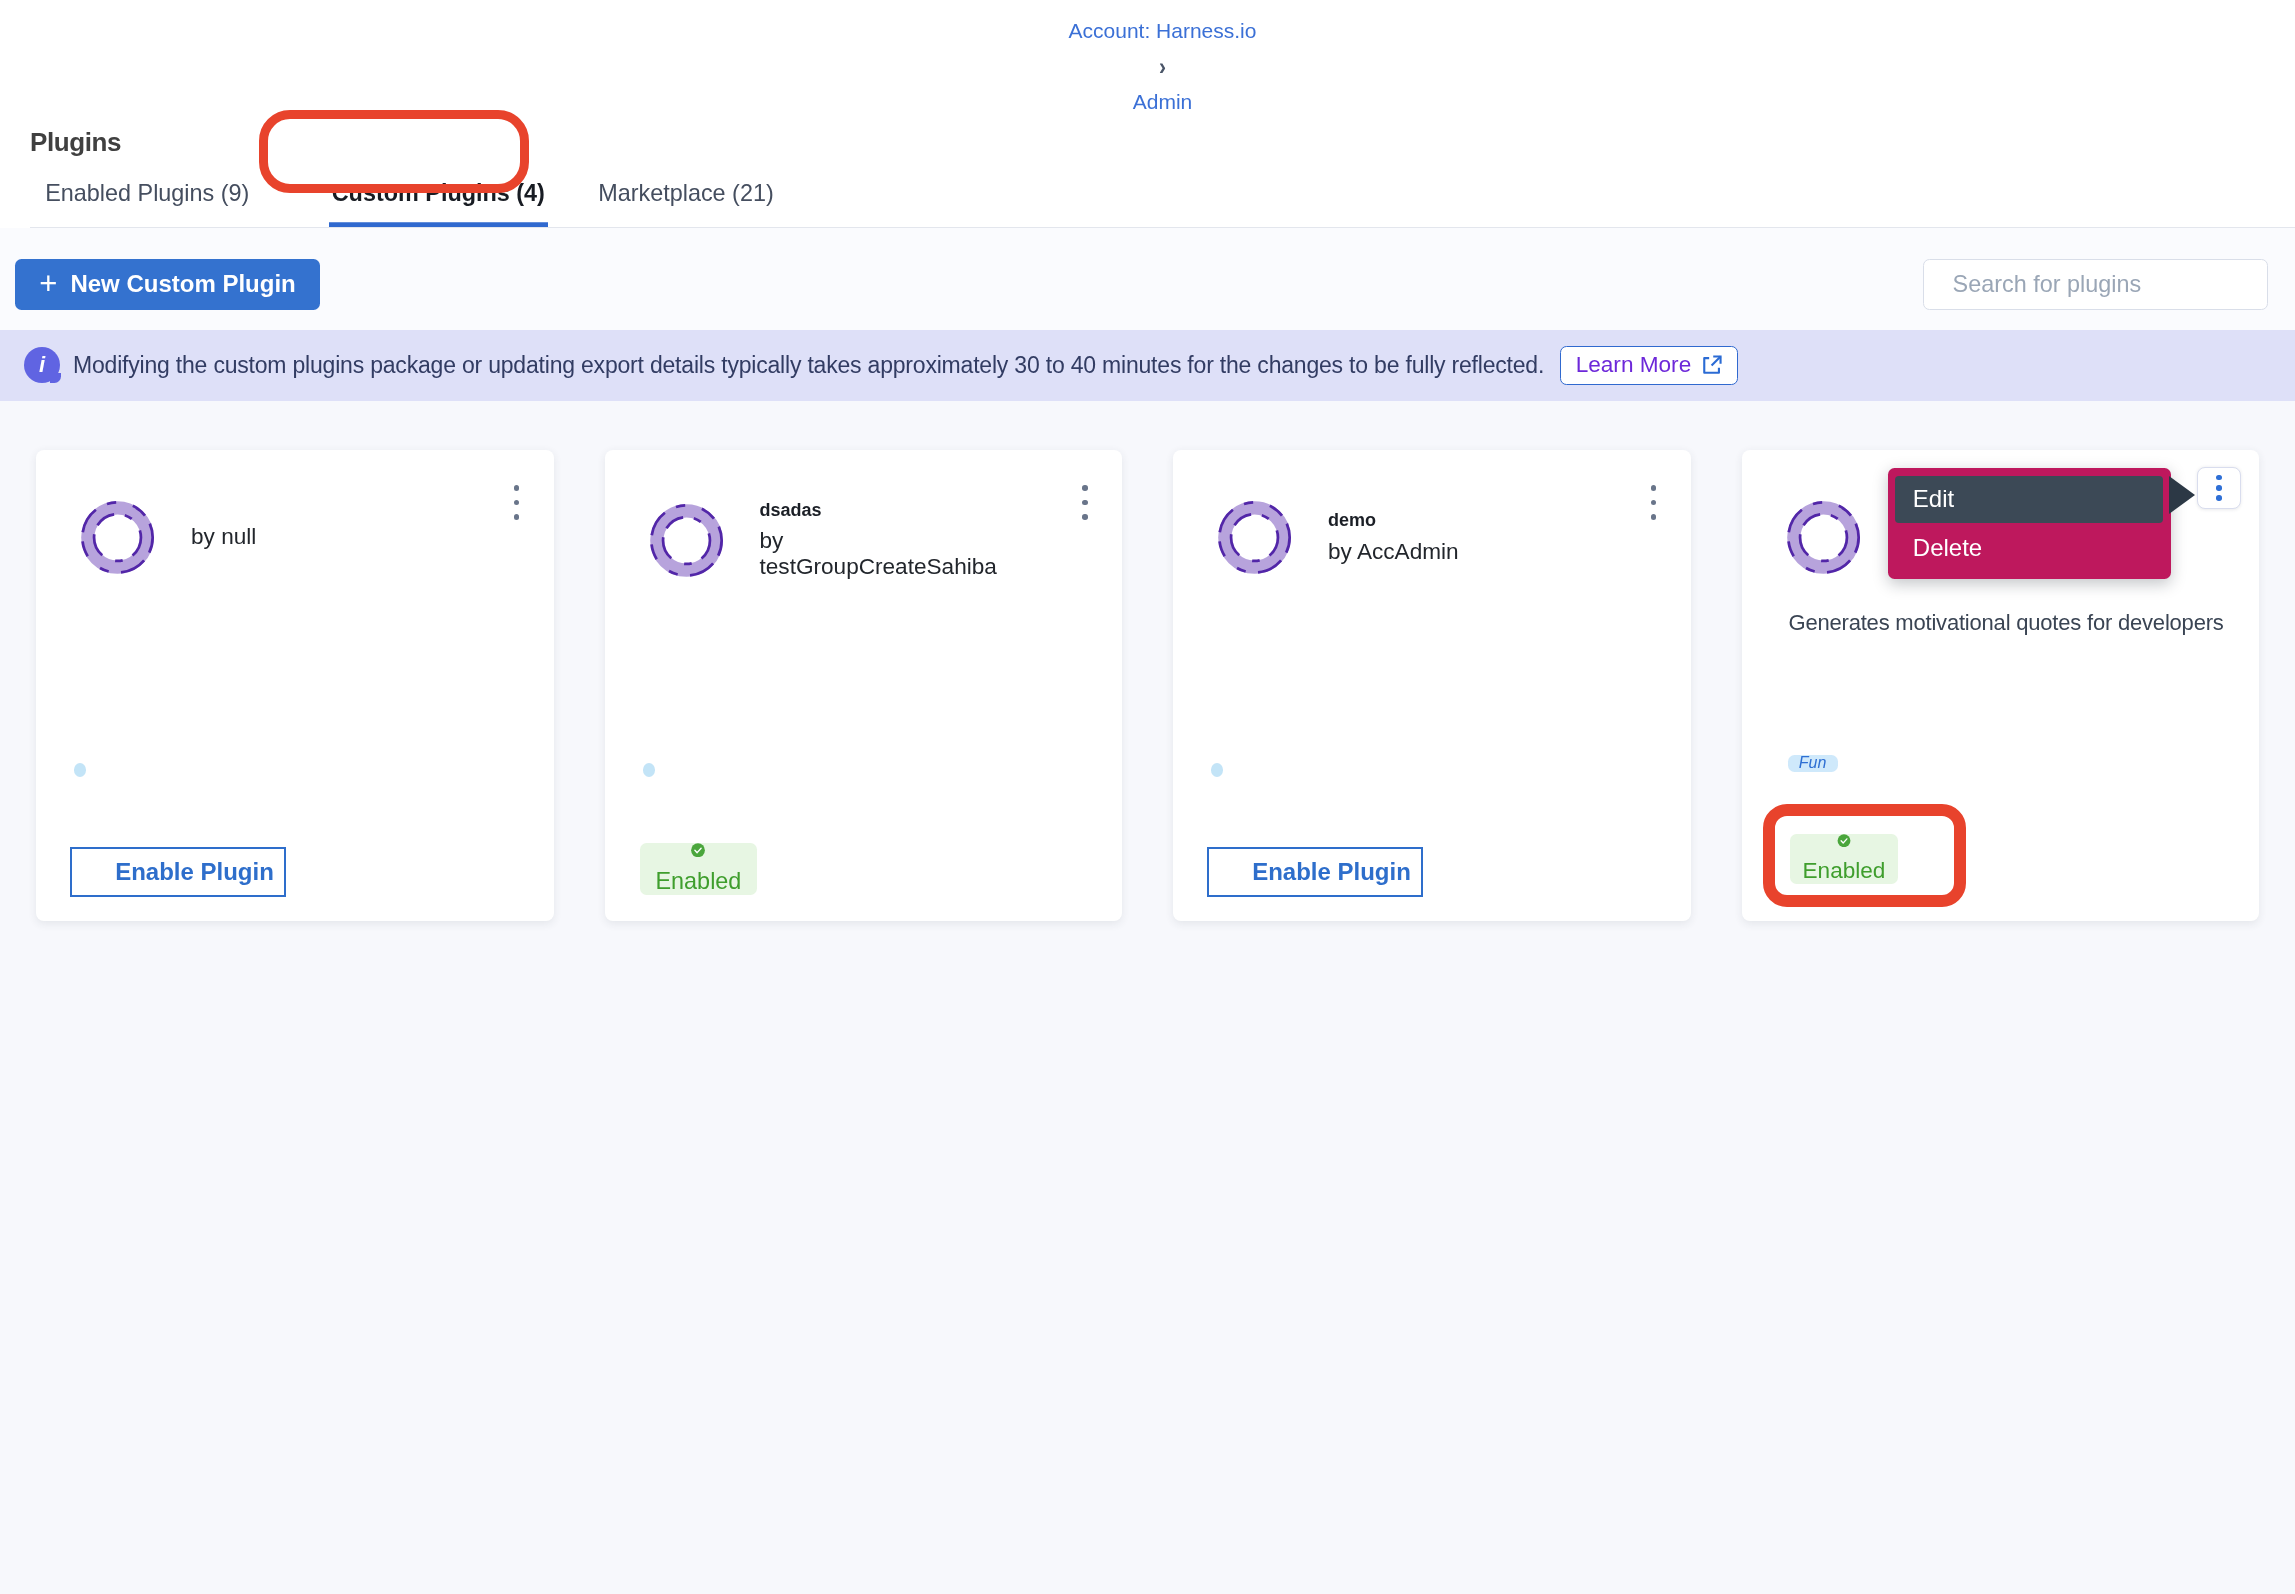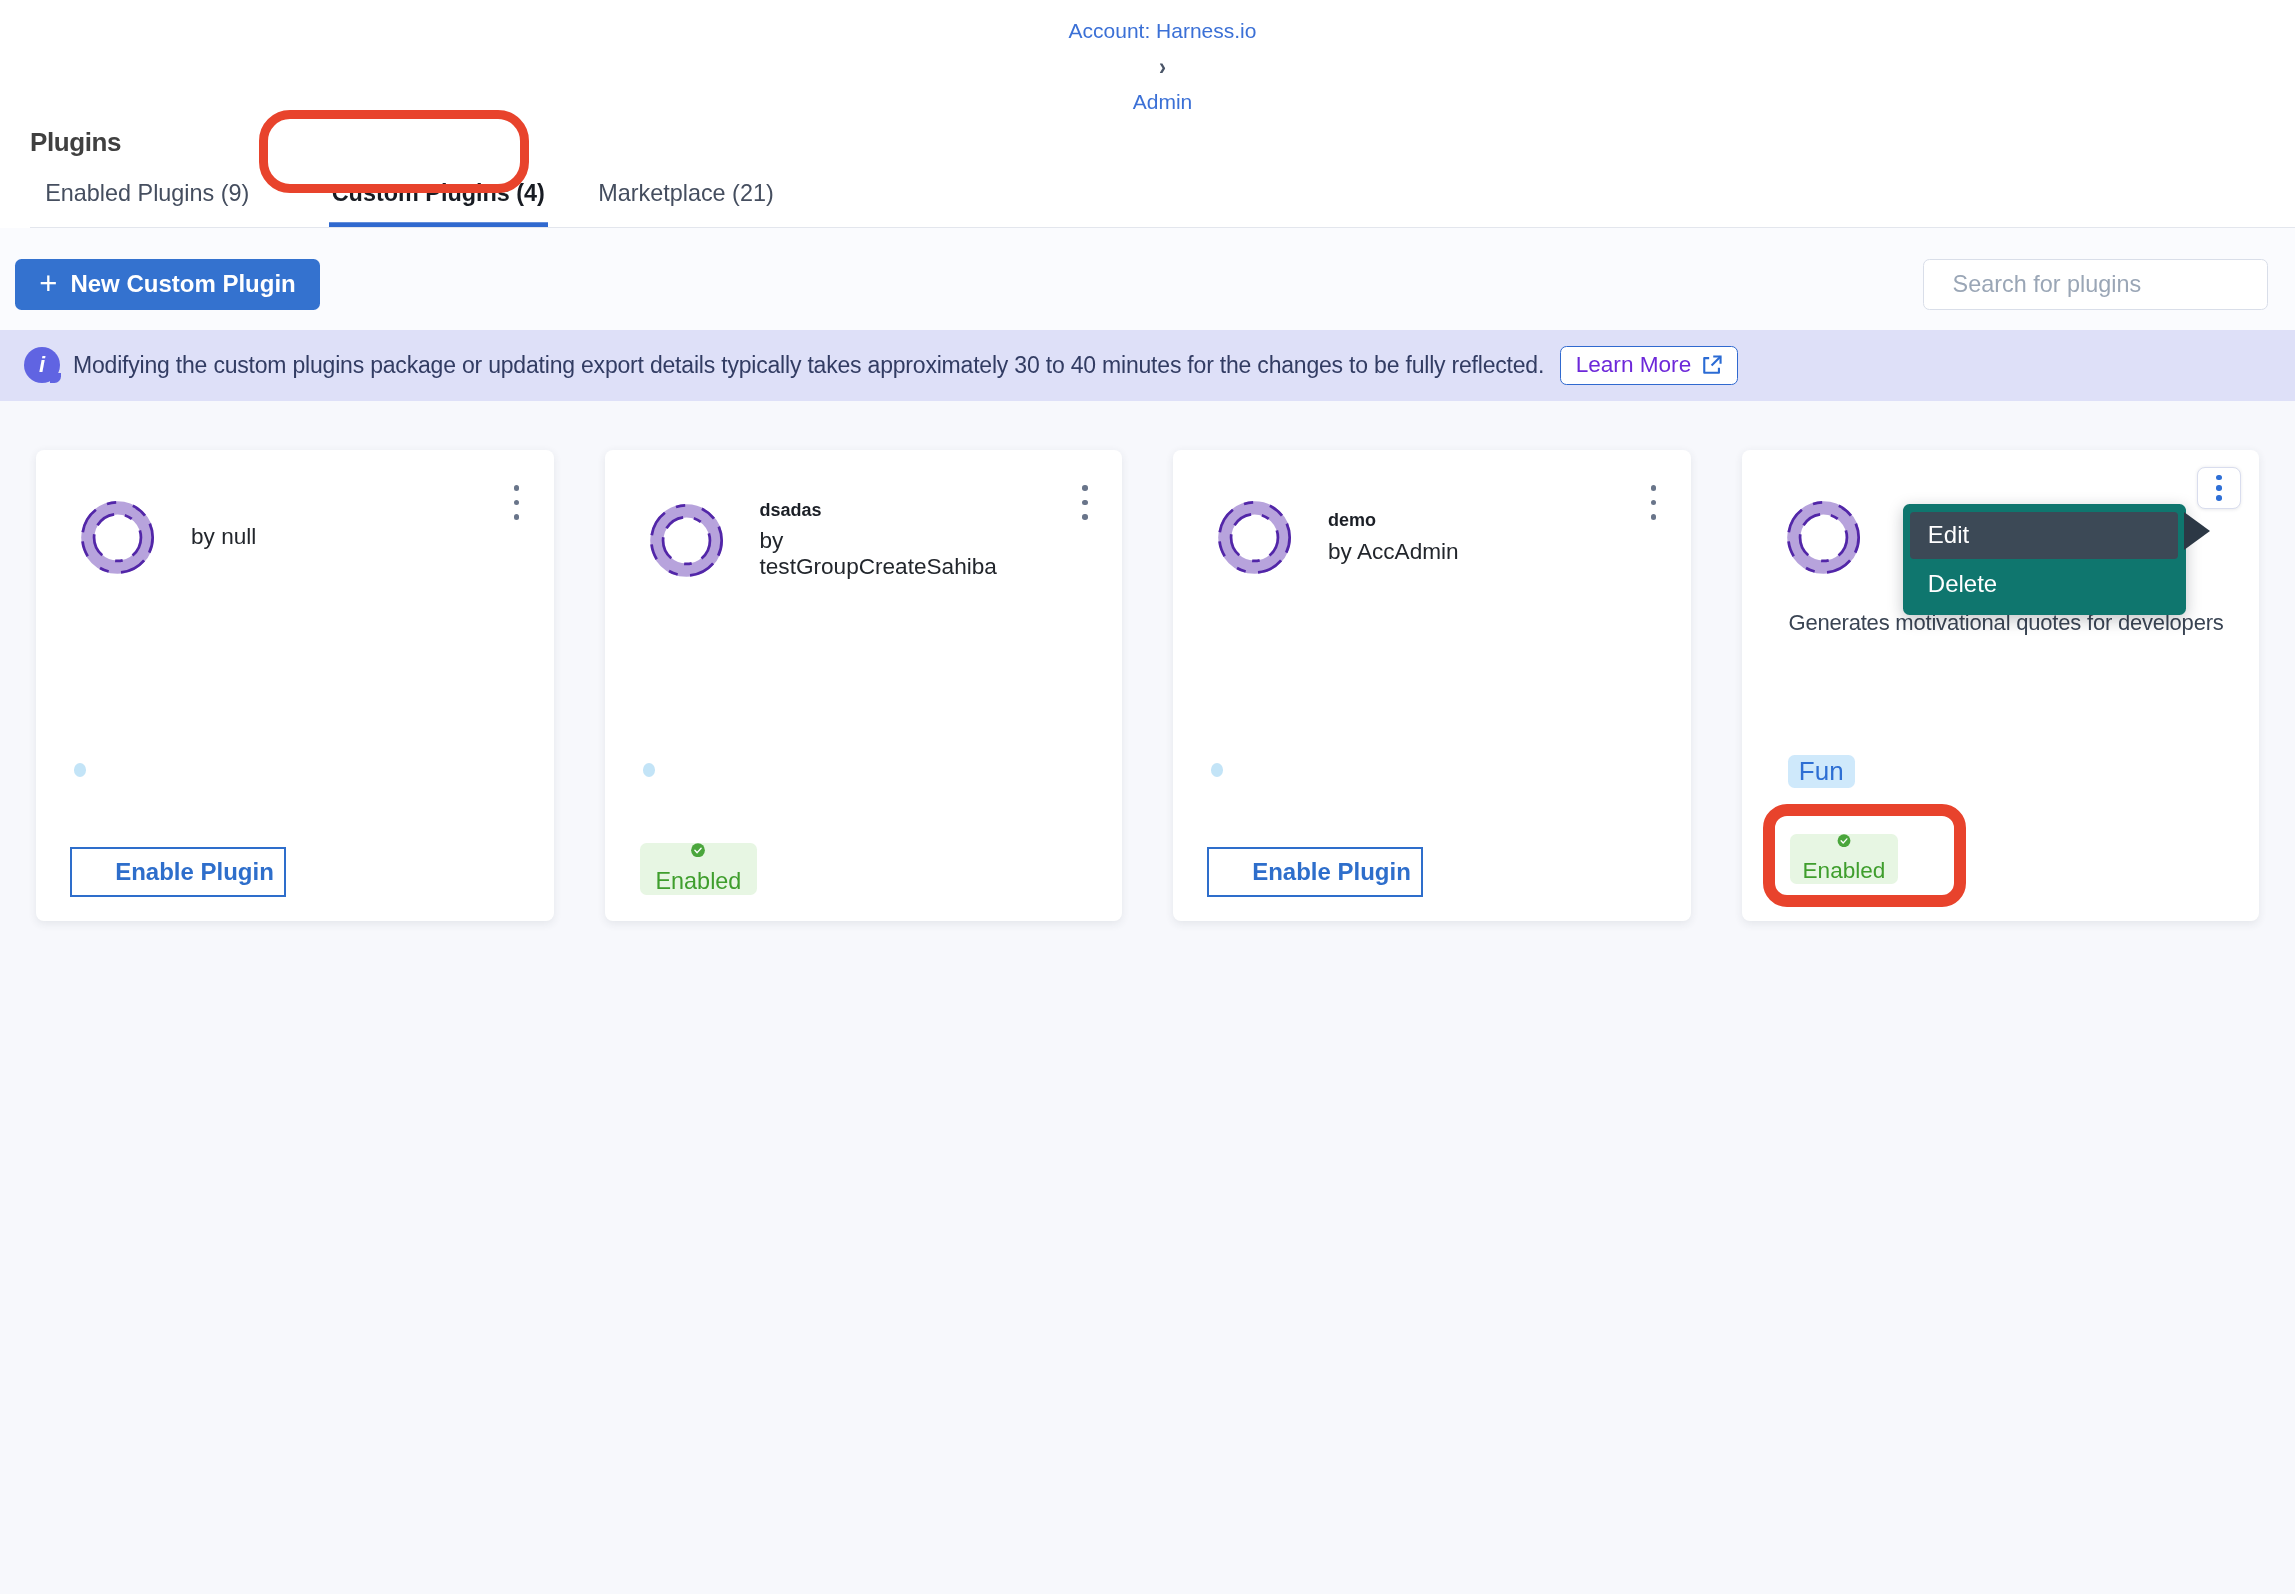--- a/index.html
+++ b/index.html
@@ -71,32 +71,32 @@
   .btn-enable { position:absolute; left:34px; bottom:24px; width:216px; height:50px; background:#fff;
                 border:2.4px solid #2e6ecb; border-radius:0; color:#2e6ecb; font-size:24px;
                 font-weight:bold; display:flex; align-items:center; justify-content:center;
                 cursor:pointer; font-family:inherit;padding-left:33px; }
 
   .badge-enabled { position:absolute; left:35px; bottom:26px; height:52px; background:#e7f6e3;
                    border-radius:6.5px; display:inline-flex; align-items:center; gap:10.5px;
                    padding:0 16px; color:#3f9e2d; font-size:23.4px;flex-direction:column; }
   .card4 .badge-enabled { left:48px; bottom:37px; height:50px; padding:0 13px; font-size:22.6px; }
 
-  .badge-fun { position:absolute; left:46px; top:305px; height:33px; padding:0 11.3px; background:#cfe9fb;
-               border-radius:6.5px; color:#2e6fd3; font-size:26px; display:inline-flex; align-items:center; }
+  .badge-fun { position:absolute; left:46px; top:305px; height:17px; padding:0 11.3px; background:#cfe9fb;
+               border-radius:6.5px; color:#2e6fd3; font-size:16px; display:inline-flex; align-items:center;font-style:italic; }
 
   .card-desc { position:absolute; top:160px; left:47px; right:18px; font-size:22px; color:#3a4453;
                letter-spacing:-0.2px; }
 
   .annotation-badge { position:absolute; left:21px; top:354px; width:203px; height:103px;
                       border:12px solid #e8432c; border-radius:24px; pointer-events:none; z-index:6; }
 
   
-  .ctx-menu { position:absolute; left:161px; top:18.6px; width:283px; background:#0f766e; border-radius:6.5px;
-              padding:7.3px; z-index:5; box-shadow:0 4.8px 14.5px rgba(20,28,40,.25);margin-top:36px; }
+  .ctx-menu { position:absolute; left:146px; top:18.6px; width:283px; background:#be185d; border-radius:6.5px;
+              padding:7.3px; z-index:5; box-shadow:0 4.8px 14.5px rgba(20,28,40,.25); }
   .ctx-menu::after { content:""; position:absolute; right:-24px; top:7.3px; width:0; height:0;
                      border-top:19.4px solid transparent; border-bottom:19.4px solid transparent;
                      border-left:26px solid #2c3845; }
   .ctx-item { height:47px; display:flex; align-items:center; padding-left:18px; color:#fff;
               font-size:24px; border-radius:4px; cursor:pointer; }
   .ctx-item.hover { background:#3c4956; }
   .ctx-item + .ctx-item { margin-top:1.6px; }
 </style>
 </head>
 <body>

